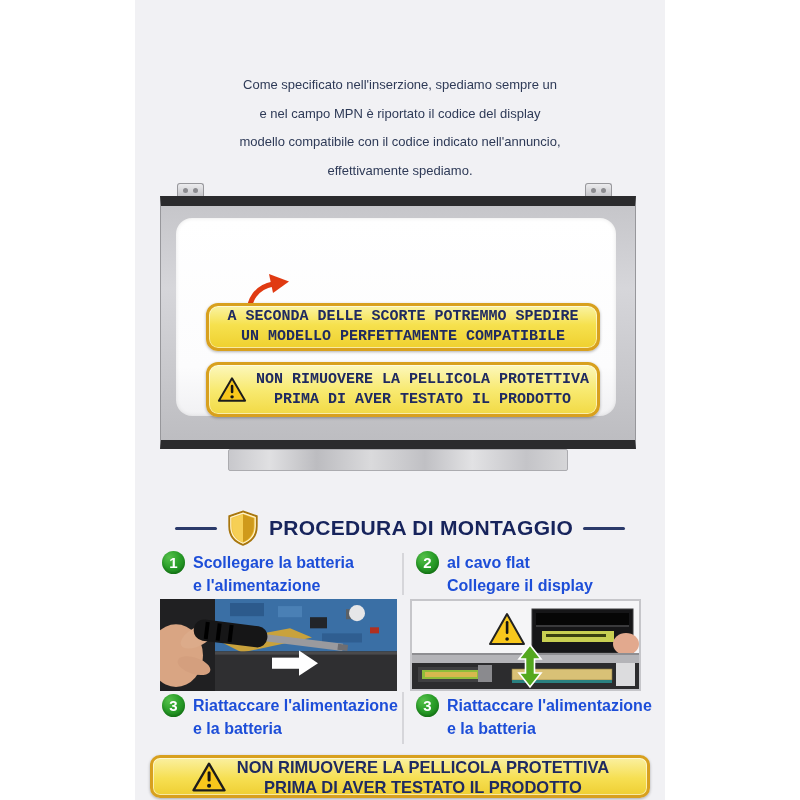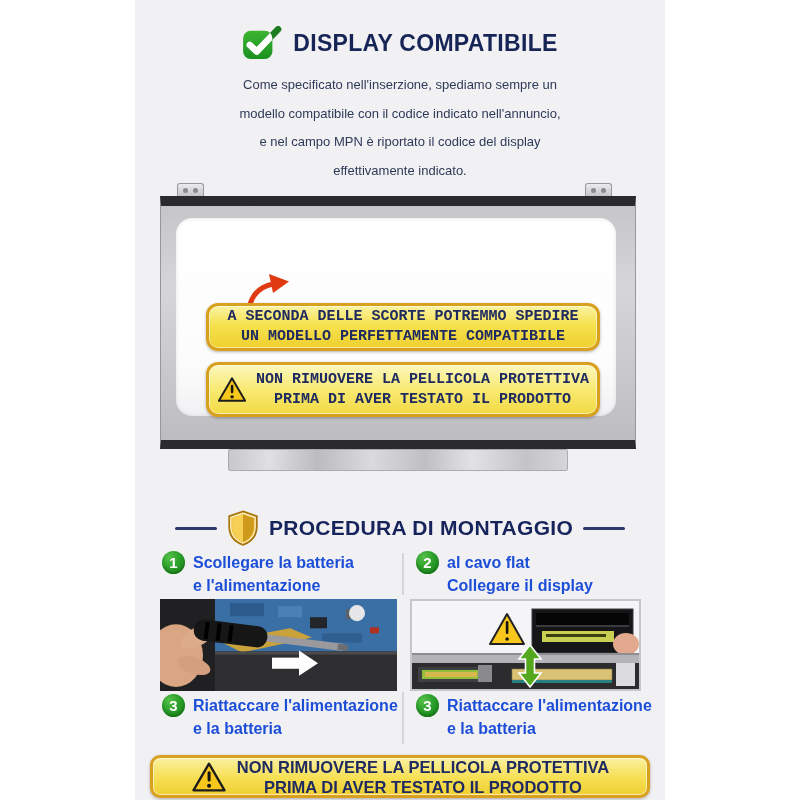--- a/index.html
+++ b/index.html
@@ -66,43 +66,26 @@
             background:linear-gradient(180deg,#faf0a0 0%,#f6df52 55%,#efcf33 100%);
             box-shadow:0 1px 3px rgba(0,0,0,.3), inset 0 0 0 1px rgba(255,255,255,.55);
             font-weight:bold; color:#1f2a60; font-size:16.5px; line-height:20px; text-align:center; }
 </style>
 </head>
 <body>
 
 <div class="canvas">
   <div class="column">
 
-    <div class="header">
-      <svg width="40" height="34" viewBox="0 0 42 36">
-        <defs>
-          <linearGradient id="gk" x1="0" y1="0" x2="0" y2="1">
-            <stop offset="0" stop-color="#3db531"></stop>
-              <stop offset="1" stop-color="#1a9120"></stop>
-          </linearGradient>
-          <clipPath id="ck">
-              <rect x="1" y="5" width="31" height="30" rx="8"></rect>
-            </clipPath>
-        </defs>
-        <rect x="1" y="5" width="31" height="30" rx="8" fill="url(#gk)"></rect>
-        <path d="M8 20 L15.5 27 L38 3.5" fill="none" stroke="#1d7c1f" stroke-width="7" stroke-linecap="round" stroke-linejoin="round"></path>
-        <path d="M8 20 L15.5 27 L38 3.5" fill="none" stroke="#ffffff" stroke-width="7" stroke-linecap="round" stroke-linejoin="round" clip-path="url(#ck)"></path>
-      </svg>
-      <h1>DISPLAY COMPATIBILE</h1>
-    </div>
 
     <div class="intro">
       <div>Come specificato nell'inserzione, spediamo sempre un</div>
+      <div>e nel campo MPN è riportato il codice del display</div>
       <div>modello compatibile con il codice indicato nell'annuncio,</div>
-      <div>e nel campo MPN è riportato il codice del display</div>
-      <div>effettivamente indicato.</div>
+      <div>effettivamente spediamo.</div>
     </div>
 
     <div class="laptop">
       <div class="bracket bracket-left">
           <i class="h1"></i>
           <i class="h2"></i>
         </div>
       <div class="bracket bracket-right">
           <i class="h1"></i>
           <i class="h2"></i>

